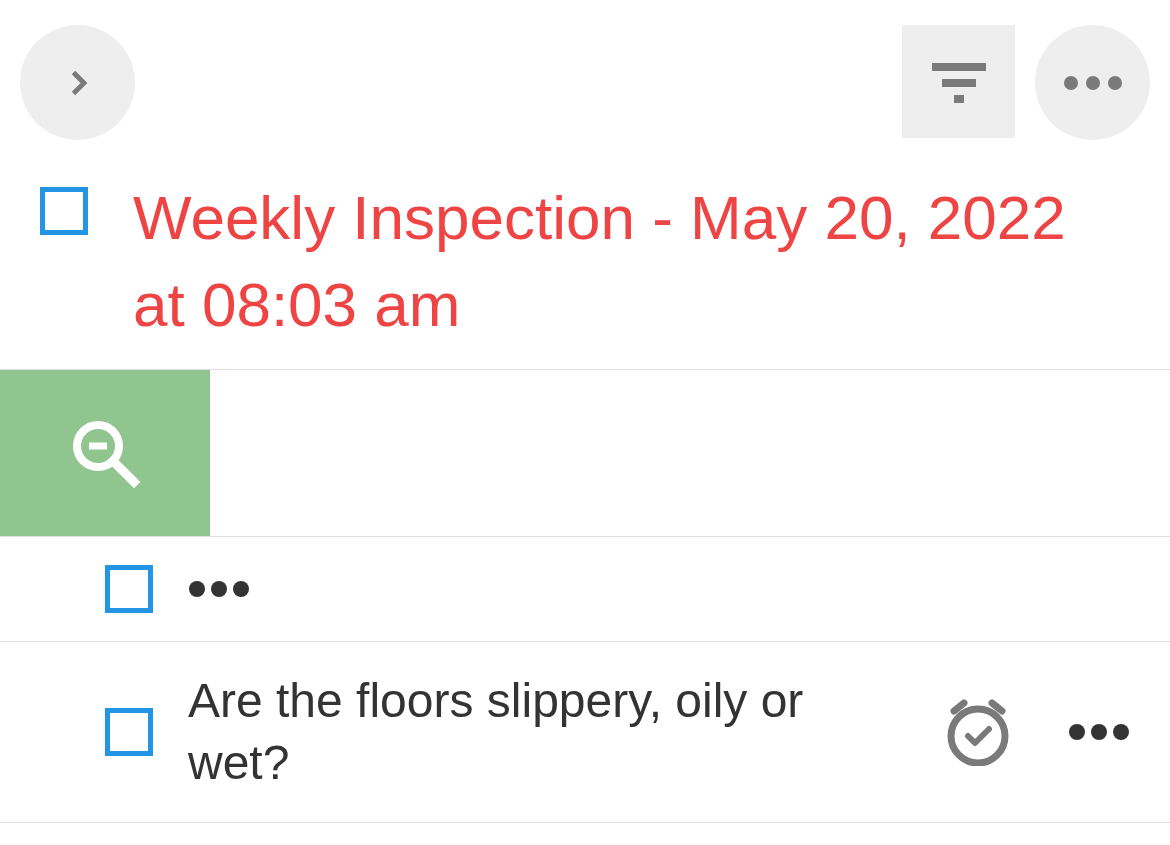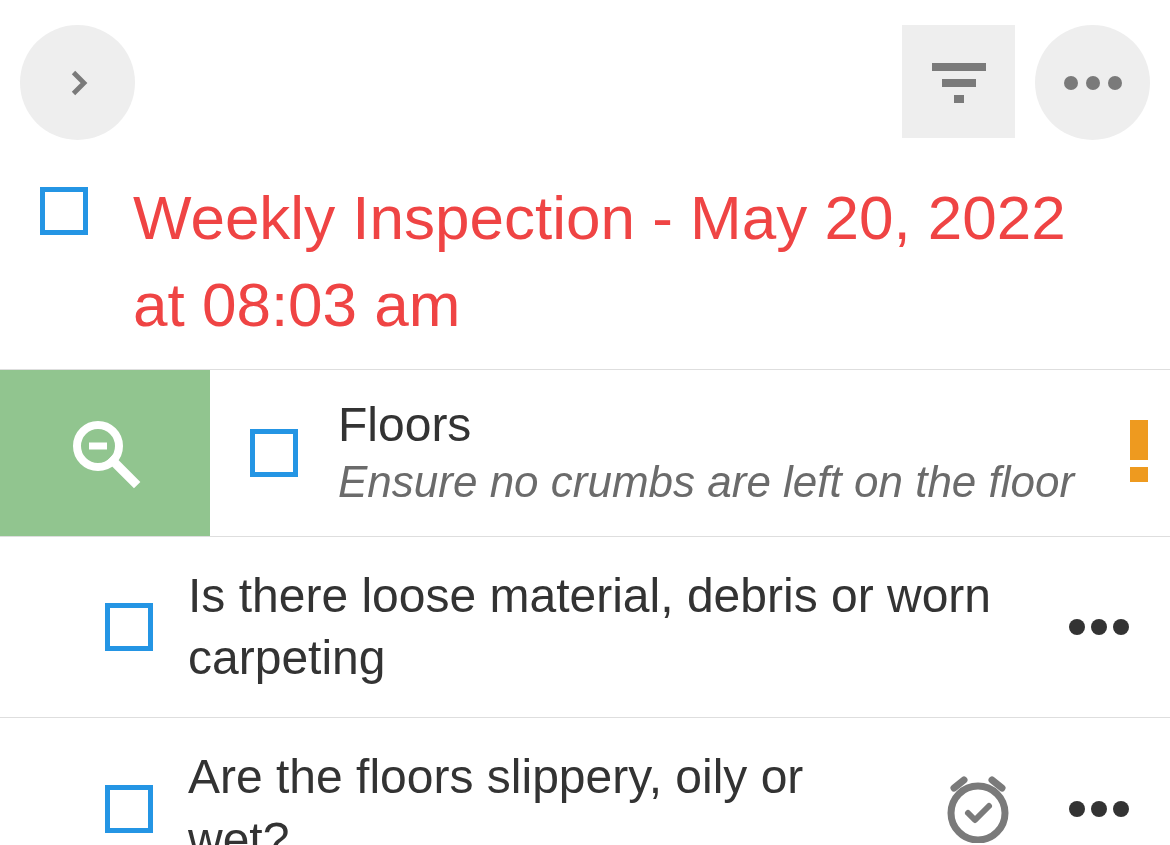--- a/index.html
+++ b/index.html
@@ -178,38 +178,24 @@
 </div>
 
 <div class="section-row">
   <div class="section-icon-box">
     <svg width="74" height="74" viewBox="0 0 74 74">
       <circle cx="30" cy="30" r="21" stroke="#ffffff" stroke-width="8" fill="none"></circle>
       <line x1="21" y1="30" x2="39" y2="30" stroke="#ffffff" stroke-width="7"></line>
       <line x1="45" y1="45" x2="66" y2="66" stroke="#ffffff" stroke-width="9" stroke-linecap="square"></line>
     </svg>
   </div>
-  <div class="section-content">
-    <span class="checkbox"></span>
-    <div class="section-text">
-      <div class="section-title">Floors</div>
-      <div class="section-subtitle">Ensure no crumbs are left on the floor</div>
-    </div>
-    <div class="alert-icon">
-      <svg width="22" height="62" viewBox="0 0 22 62">
-        <rect x="2" y="0" width="18" height="40" fill="#ee9a1f"></rect>
-        <rect x="2" y="47" width="18" height="15" fill="#ee9a1f"></rect>
-      </svg>
-    </div>
-  </div>
 </div>
 
 <div class="item-row">
   <span class="checkbox"></span>
-  <div class="item-text">Is there loose material, debris or worn carpeting</div>
   <div class="item-actions">
     <div class="dots-btn">
       <svg width="62" height="16" viewBox="0 0 62 16">
         <circle cx="9" cy="8" r="8" fill="#333333"></circle>
         <circle cx="31" cy="8" r="8" fill="#333333"></circle>
         <circle cx="53" cy="8" r="8" fill="#333333"></circle>
       </svg>
     </div>
   </div>
 </div>

